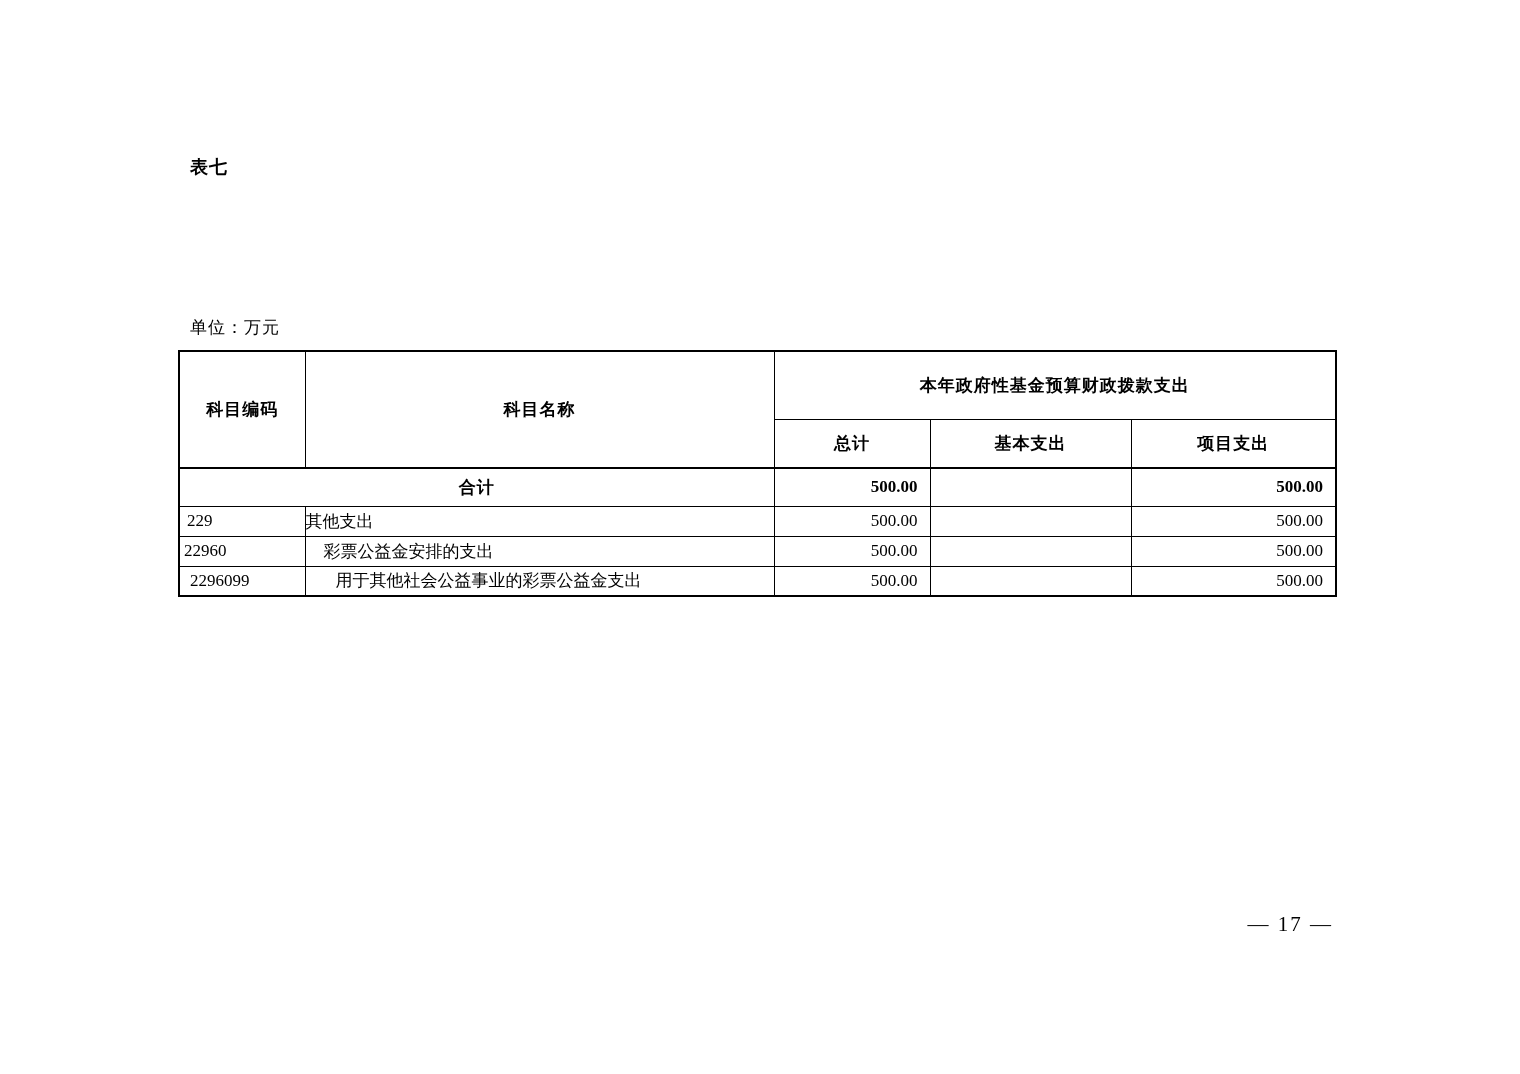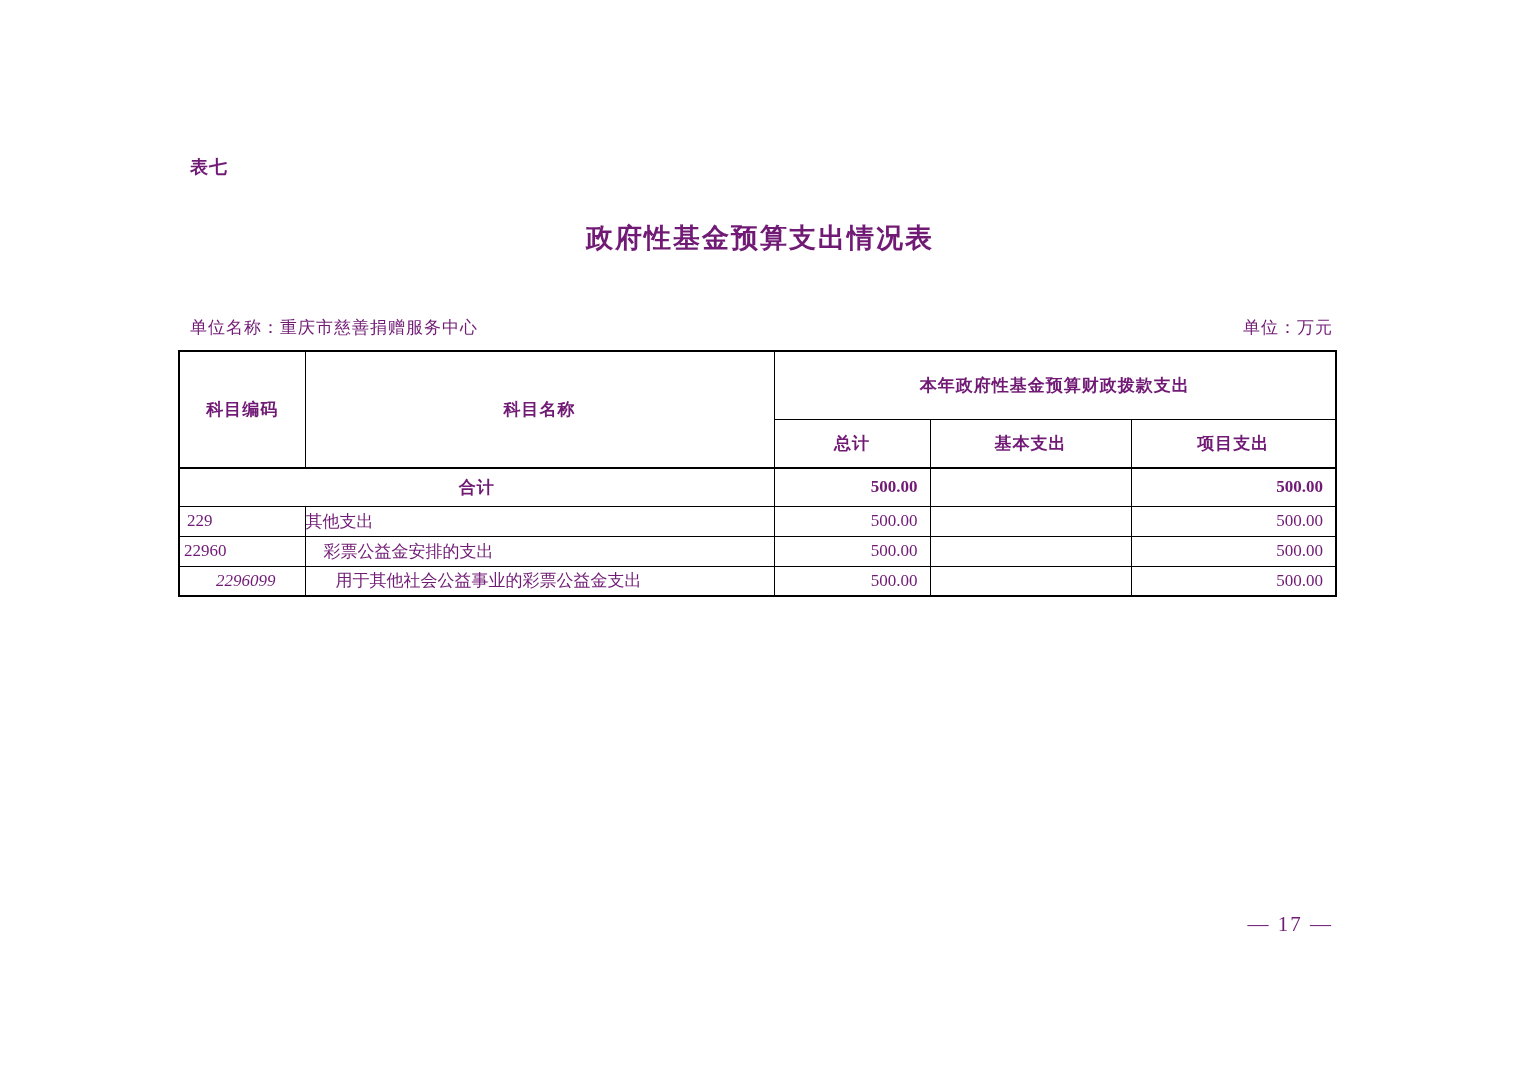--- a/index.html
+++ b/index.html
@@ -2,21 +2,21 @@
 <html><head>
 <meta charset="utf-8">
 <style>
   * { margin: 0; padding: 0; box-sizing: border-box; }
   html, body { background: #ffffff; }
   .page {
     position: relative;
     width: 1520px;
     height: 1074px;
     background: #ffffff;
-    color: #701a75;
+    color: #000000;
     font-family: "Liberation Serif", "DejaVu Serif", serif;
     overflow: hidden;
   }
   .sheet-label {
     position: absolute;
     left: 190px;
     top: 155px;
     font-family: "Liberation Sans", "DejaVu Sans", sans-serif;
     font-weight: bold;
     font-size: 18px;
@@ -82,42 +82,40 @@
     font-family: Liberation Serif, serif;
     font-weight: bold;
     letter-spacing: 1px;
   }
   td.code { text-align: left; }
   td.name { text-align: left; }
   .lvl1 td.code { padding-left: 7px; }
   .lvl1 td.name { padding-left: 0; }
   .lvl2 td.code { padding-left: 4px; }
   .lvl2 td.name { padding-left: 18px; }
-  .lvl3 td.code { padding-left: 36px; font-style: italic; }
+  .lvl3 td.code { padding-left: 10px; }
   .lvl3 td.name { padding-left: 30px; }
   .page-number {
     position: absolute;
     right: 187px;
     top: 912px;
     font-size: 21px;
     font-family: Liberation Serif, serif;
     letter-spacing: 2px;
   }
 </style>
 </head>
 <body>
 
 <div class="page">
 
   <div class="sheet-label">表七</div>
 
-  <div class="doc-title">政府性基金预算支出情况表</div>
 
   <div class="meta-row">
-    <span>单位名称：重庆市慈善捐赠服务中心</span>
     <span>单位：万元</span>
   </div>
 
   <table class="budget-table">
     <colgroup>
       <col style="width:126px">
       <col style="width:469px">
       <col style="width:156px">
       <col style="width:201px">
       <col style="width:205px">

